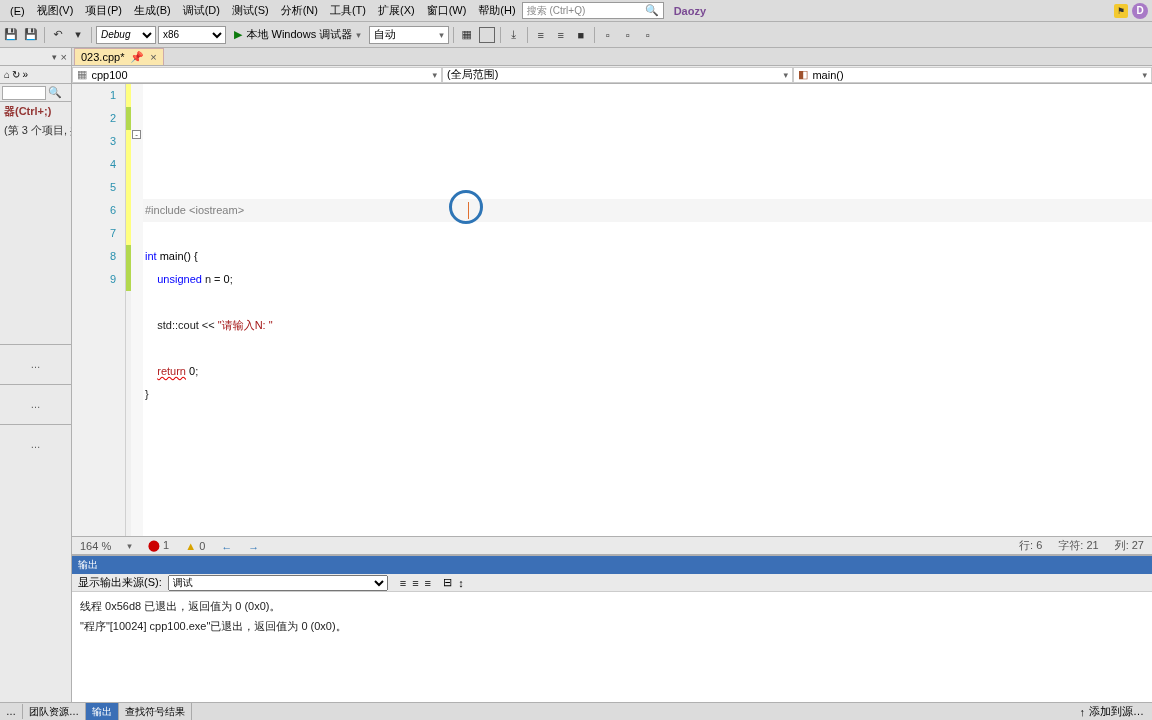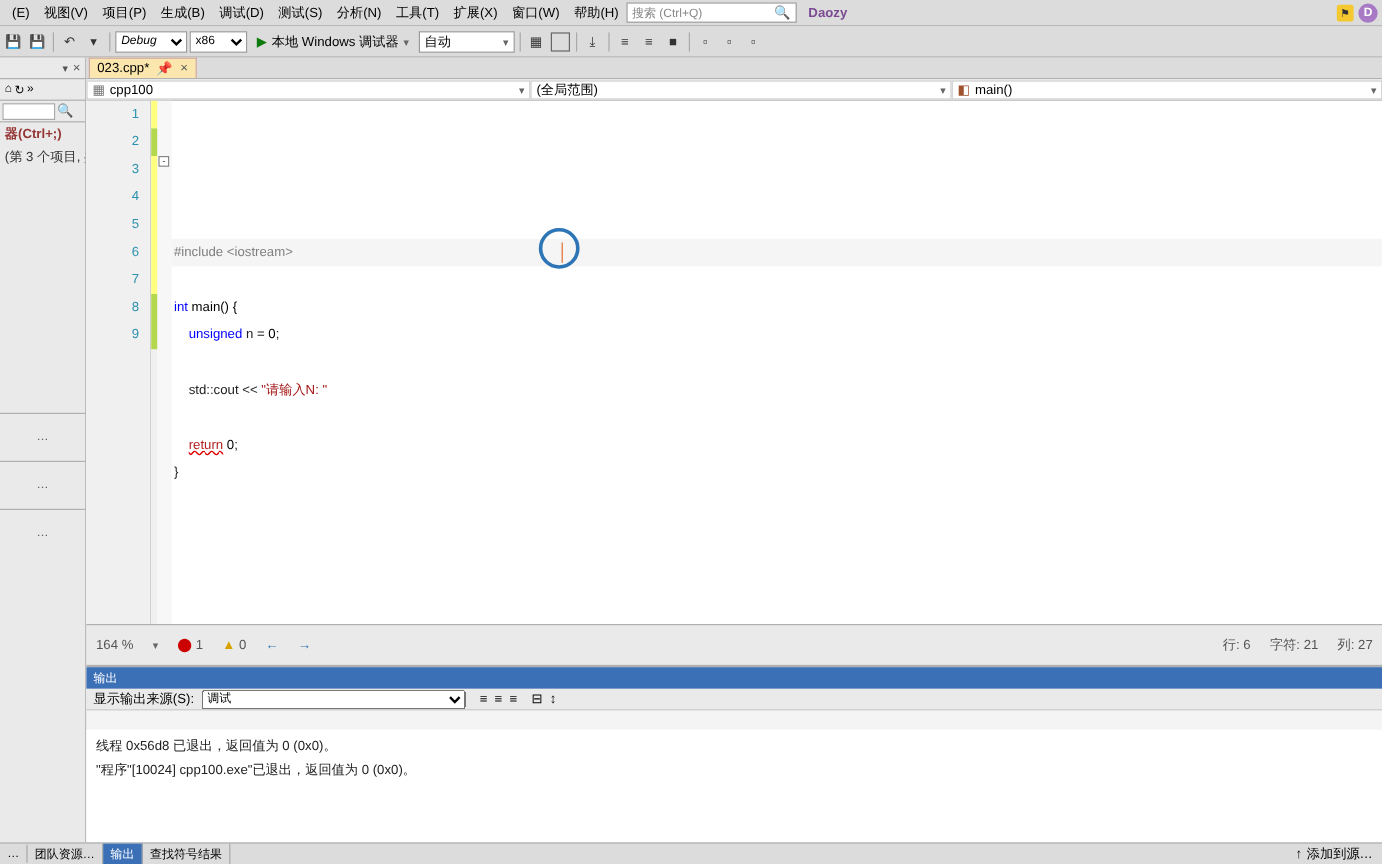--- a/index.html
+++ b/index.html
@@ -16,21 +16,21 @@
 .menubar .right-icons { margin-left: auto; display: flex; align-items: center; gap: 4px; }
 .menubar .right-icons .flag { width: 14px; height: 14px; background: #f3c92f; border-radius: 2px; display: flex; align-items: center; justify-content: center; color: #333; font-size: 9px; }
 .menubar .right-icons .avatar { width: 16px; height: 16px; border-radius: 50%; background: #a87ac6; color: #fff; font-weight: bold; display: flex; align-items: center; justify-content: center; font-size: 10px; }
 
 
 .toolbar { background: #dcdcdc; height: 26px; display: flex; align-items: center; border-bottom: 1px solid #b0b0b0; padding: 0 2px; gap: 2px; }
 .toolbar .tb-btn { width: 18px; height: 18px; display: flex; align-items: center; justify-content: center; color: #333; }
 .toolbar .tb-sep { width: 1px; height: 16px; background: #aaa; margin: 0 2px; }
 .toolbar select { height: 18px; font-size: 10px; background: #fff; border: 1px solid #999; }
 .toolbar .combo-debug { width: 60px; font-style: italic; }
-.toolbar .combo-platform { width: 48px; }
+.toolbar .combo-platform { width: 68px; }
 .toolbar .start-btn { height: 18px; padding: 0 6px; display: flex; align-items: center; }
 .toolbar .start-btn .play { color: #0d7a0d; margin-right: 4px; }
 .toolbar .combo-target { width: 80px; height: 18px; font-size: 10px; background: #fff; border: 1px solid #999; padding: 0 4px; display: flex; align-items: center;}
 .toolbar .tb-square { width:16px; height:16px; border:1px solid #666; }
 
 
 .workspace { flex: 1; display: flex; min-height: 0; }
 .left-dock { width: 72px; background: #eaeaea; border-right: 1px solid #b0b0b0; display: flex; flex-direction: column; }
 .left-dock .dock-header { height: 18px; border-bottom: 1px solid #b0b0b0; display: flex; align-items: center; justify-content: flex-end; gap: 4px; padding-right: 4px; }
 .left-dock .dock-tools { height: 18px; border-bottom: 1px solid #b0b0b0; display: flex; align-items: center; padding: 0 4px; gap: 2px; }
@@ -74,32 +74,32 @@
 .tok-ret { color: #b22222; text-decoration: underline wavy #e00000; }
 .tok-num { color: #000; }
 .tok-punct { color: #000; }
 .hl-line { position: absolute; left:0; right:0; height:23px; background: #f5f5f5; z-index:0; }
 .code .line > * { position: relative; z-index:1; }
 
 .cursor-mark { position: absolute; width: 34px; height: 34px; border: 3px solid #2e75b6; border-radius: 50%; pointer-events: none; }
 .cursor-caret { position: absolute; width: 1px; height: 17px; background: #e07030; }
 
 
-.editor-status { height: 34px; background: #eaeaea; border-top: 1px solid #b0b0b0; display: flex; align-items: center; padding: 0 8px; font-size: 10px; color: #555; gap: 16px; }
+.editor-status { height: 18px; background: #eaeaea; border-top: 1px solid #b0b0b0; display: flex; align-items: center; padding: 0 8px; font-size: 10px; color: #555; gap: 16px; }
 .editor-status .err-dot { color:#c00; }
 .editor-status .warn-tri { color:#d8a300; }
 .editor-status .spacer { flex: 1; }
 .arrow-nav { color:#2e75b6; }
 
 
 .output-panel { height: 148px; display: flex; flex-direction: column; border-top: 2px solid #b0b0b0; background: #f4f4f4; }
 .output-title { height: 18px; background: #3b6fb6; color: #fff; font-size: 10px; padding: 2px 6px; }
 .output-toolbar { height: 18px; background: #eaeaea; border-bottom: 1px solid #ccc; display: flex; align-items: center; padding: 0 6px; gap: 6px; font-size: 10px; }
 .output-toolbar select { height: 16px; font-size: 10px; width: 220px; }
-.output-body { flex: 1; background: #fff; padding: 4px 8px; font-family: Consolas, "Microsoft YaHei", monospace; font-size: 16px; line-height: 20px; color: #222; overflow: hidden; margin-top: 16px; }
+.output-body { flex: 1; background: #fff; padding: 4px 8px; font-family: Consolas, "Microsoft YaHei", monospace; font-size: 16px; line-height: 20px; color: #222; overflow: hidden; }
 
 
 .bottom-tabs { height: 18px; background: #dcdcdc; border-top: 1px solid #b0b0b0; display: flex; align-items: center; }
 .bottom-tabs .btab { padding: 2px 6px; font-size: 10px; border-right: 1px solid #aaa; }
 .bottom-tabs .btab.active { background: #3b6fb6; color: #fff; }
 .bottom-tabs .spacer { flex: 1; }
 .bottom-tabs .right-area { padding: 0 8px; font-size: 10px; display: flex; align-items: center; gap: 4px; }
 </style>
 </head>
 <body>

